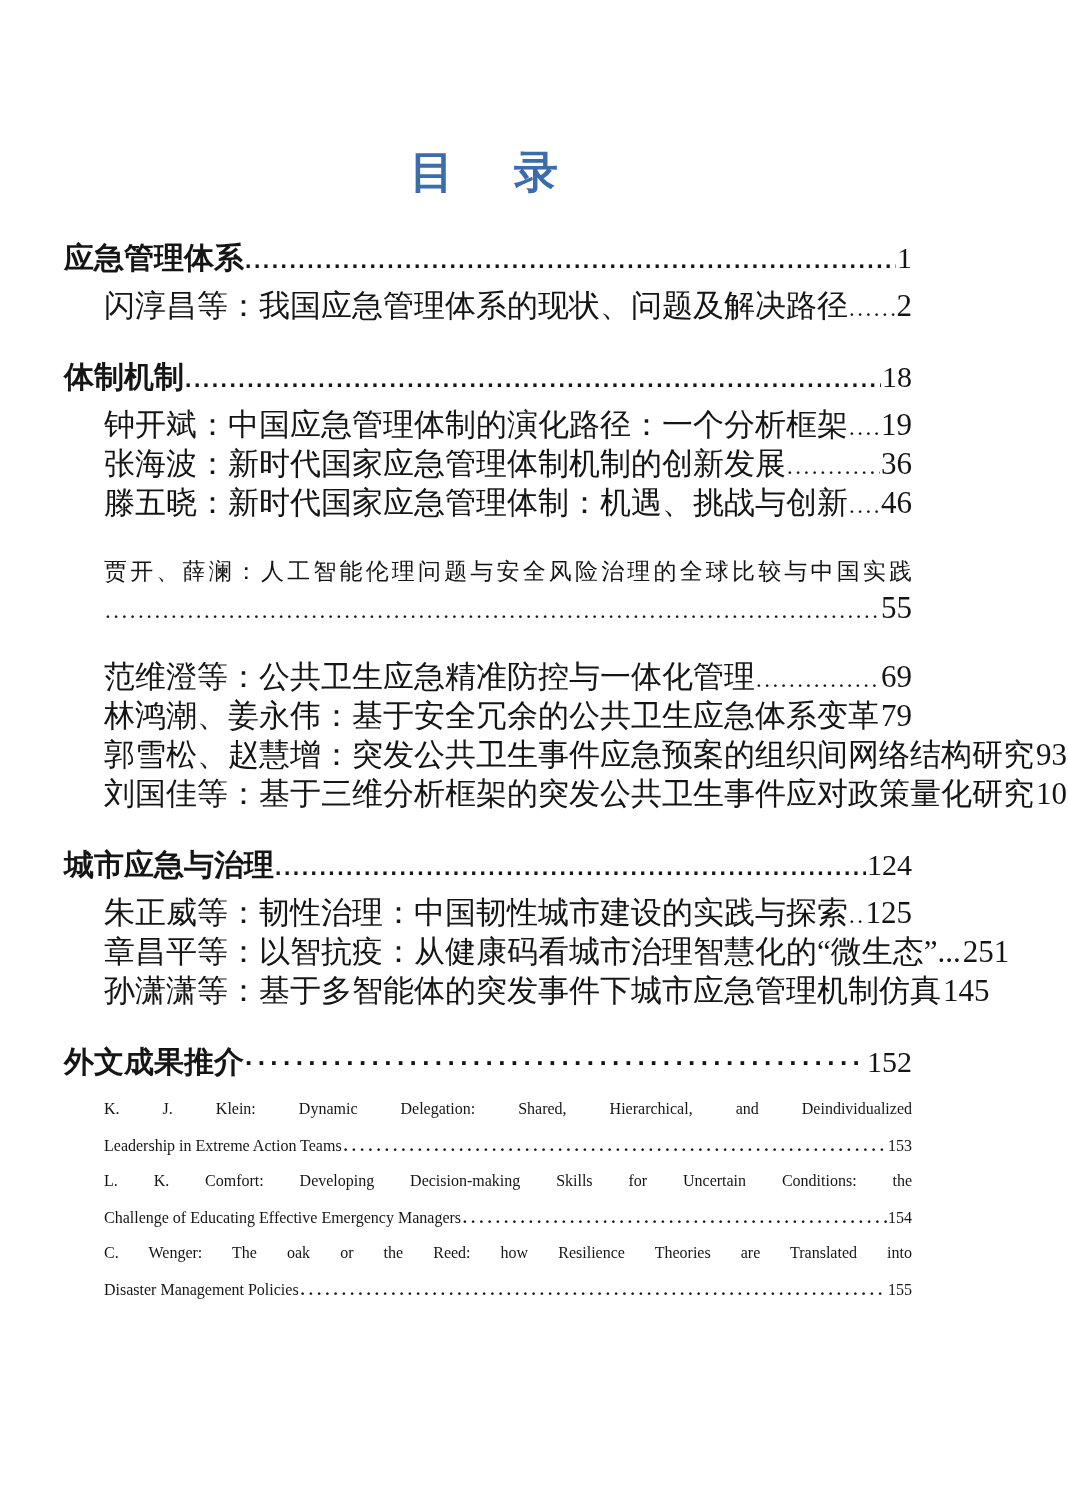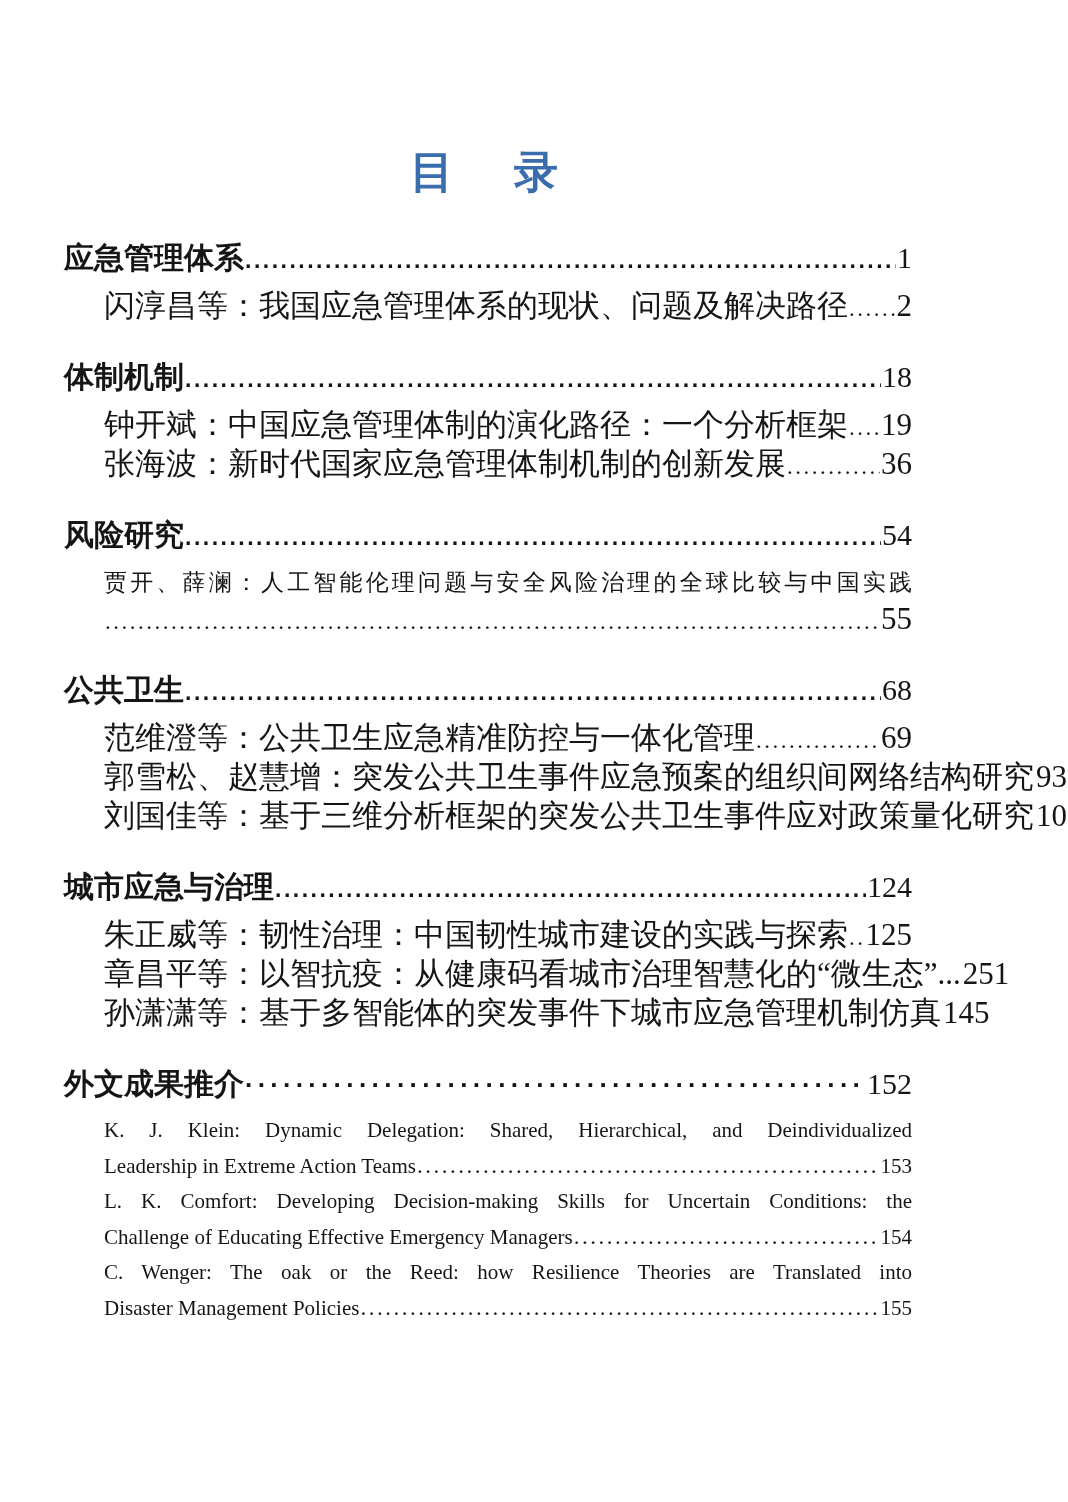--- a/index.html
+++ b/index.html
@@ -62,21 +62,21 @@
   .item-row {
     font-size: 31px;
     line-height: 36px;
   }
   .wrap1 {
     font-size: 23px;
     line-height: 36px;
     text-align: justify;
     text-align-last: justify;
   }
-  .en .wrap1, .en .item-row { font-size: 21px; line-height: 35px; }
+  .en .wrap1, .en .item-row { font-size: 16px; line-height: 35px; }
 </style>
 </head>
 <body>
 
 <div class="page">
 
   <h1 class="doc-title">目　录</h1>
 
   <div class="section">
     <div class="row heading">
@@ -103,51 +103,51 @@
       <div class="row item-row">
         <span class="txt">钟开斌：中国应急管理体制的演化路径：一个分析框架</span>
         <span class="leader"></span>
         <span class="pg">19</span>
       </div>
       <div class="row item-row">
         <span class="txt">张海波：新时代国家应急管理体制机制的创新发展</span>
         <span class="leader"></span>
         <span class="pg">36</span>
       </div>
-    </div>
-  </div>
-
-  <div class="section">
-    <div class="row heading">
-      <span class="txt">风险研究</span>
-      <span class="leader"></span>
-      <span class="pg">54</span>
-    </div>
+      <div class="row item-row">
+        <span class="txt">滕五晓：新时代国家应急管理体制：机遇、挑战与创新</span>
+        <span class="leader"></span>
+        <span class="pg">46</span>
+      </div>
+    </div>
+  </div>
+
+  <div class="section">
     <div class="items">
       <div>
         <div class="wrap1">贾开、薛澜：人工智能伦理问题与安全风险治理的全球比较与中国实践</div>
         <div class="row item-row">
           <span class="leader"></span>
           <span class="pg">55</span>
         </div>
       </div>
     </div>
   </div>
 
   <div class="section">
-    <div class="row heading">
-      <span class="txt">公共卫生</span>
-      <span class="leader"></span>
-      <span class="pg">68</span>
-    </div>
     <div class="items">
       <div class="row item-row">
         <span class="txt">范维澄等：公共卫生应急精准防控与一体化管理</span>
         <span class="leader"></span>
         <span class="pg">69</span>
+      </div>
+      <div class="row item-row">
+        <span class="txt">林鸿潮、姜永伟：基于安全冗余的公共卫生应急体系变革</span>
+        <span class="leader"></span>
+        <span class="pg">79</span>
       </div>
       <div class="row item-row">
         <span class="txt">郭雪松、赵慧增：突发公共卫生事件应急预案的组织间网络结构研究</span>
         <span class="leader"></span>
         <span class="pg">93</span>
       </div>
       <div class="row item-row">
         <span class="txt">刘国佳等：基于三维分析框架的突发公共卫生事件应对政策量化研究</span>
         <span class="leader"></span>
         <span class="pg">109</span>

